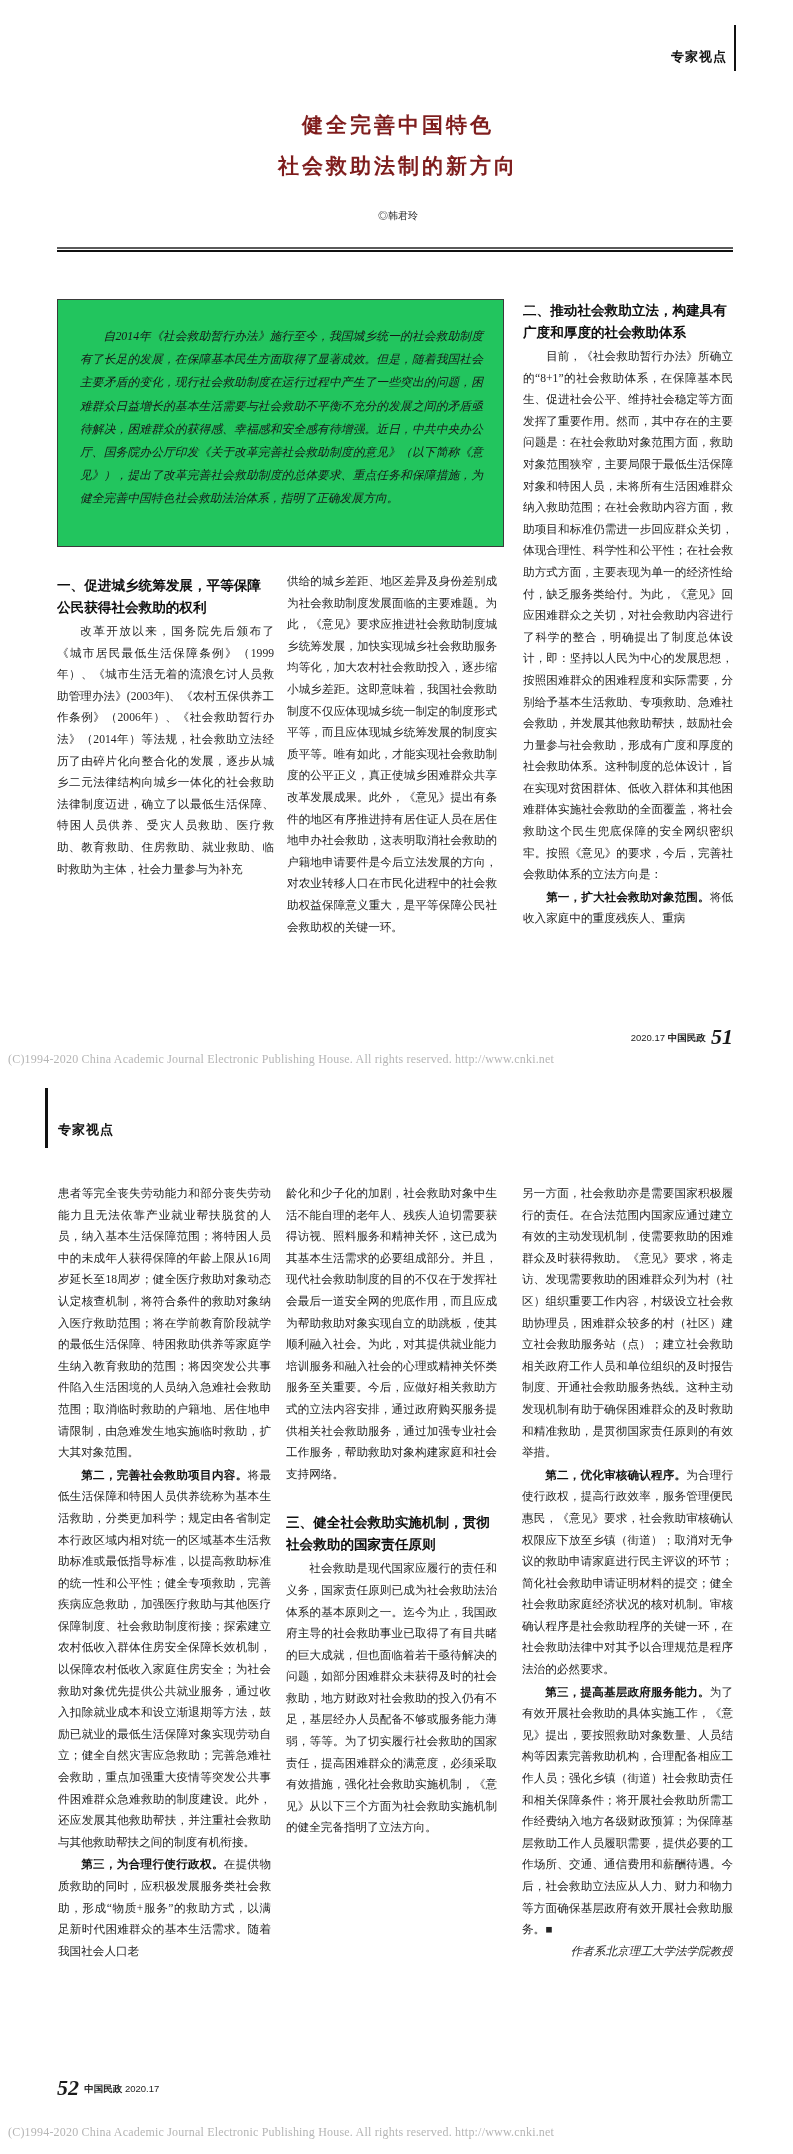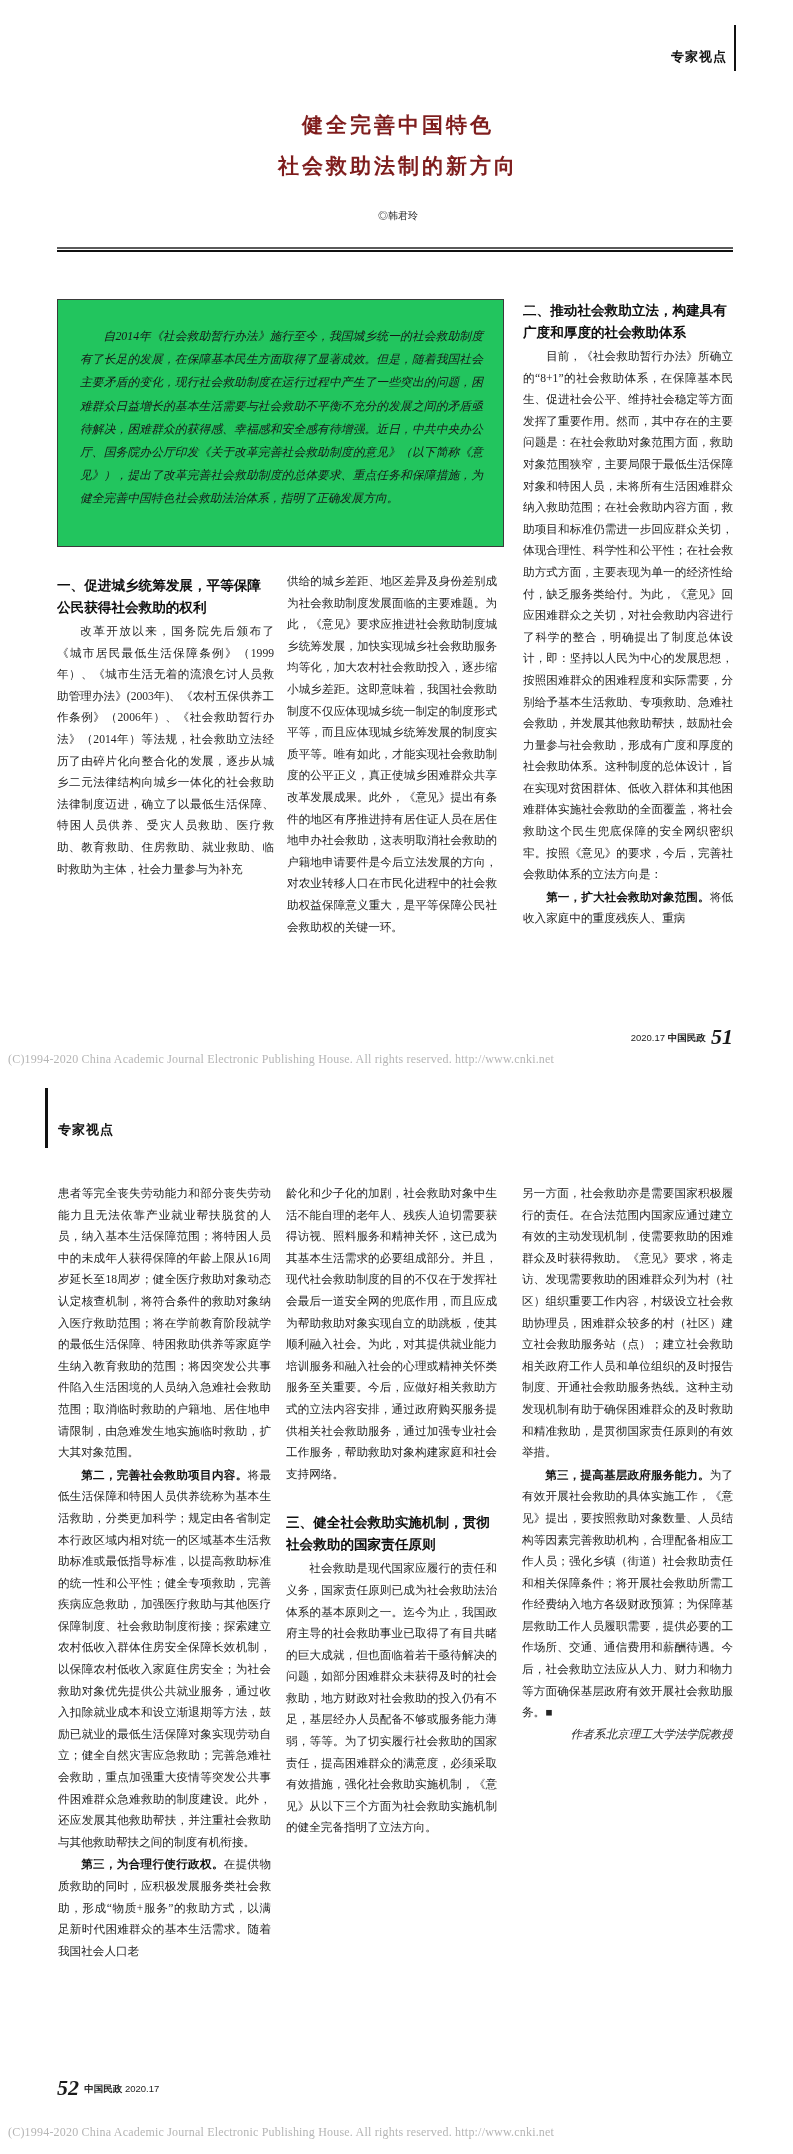--- a/index.html
+++ b/index.html
@@ -85,20 +85,21 @@
   </div>
 
   <div class="abs col" style="left:286px;top:106px;width:211px;height:888px;">
     <p>龄化和少子化的加剧，社会救助对象中生活不能自理的老年人、残疾人迫切需要获得访视、照料服务和精神关怀，这已成为其基本生活需求的必要组成部分。并且，现代社会救助制度的目的不仅在于发挥社会最后一道安全网的兜底作用，而且应成为帮助救助对象实现自立的助跳板，使其顺利融入社会。为此，对其提供就业能力培训服务和融入社会的心理或精神关怀类服务至关重要。今后，应做好相关救助方式的立法内容安排，通过政府购买服务提供相关社会救助服务，通过加强专业社会工作服务，帮助救助对象构建家庭和社会支持网络。</p>
     <h3 class="sec-head gap-above">三、健全社会救助实施机制，贯彻社会救助的国家责任原则</h3>
     <p class="indent">社会救助是现代国家应履行的责任和义务，国家责任原则已成为社会救助法治体系的基本原则之一。迄今为止，我国政府主导的社会救助事业已取得了有目共睹的巨大成就，但也面临着若干亟待解决的问题，如部分困难群众未获得及时的社会救助，地方财政对社会救助的投入仍有不足，基层经办人员配备不够或服务能力薄弱，等等。为了切实履行社会救助的国家责任，提高困难群众的满意度，必须采取有效措施，强化社会救助实施机制，《意见》从以下三个方面为社会救助实施机制的健全完备指明了立法方向。</p>
   </div>
 
   <div class="abs col" style="left:522px;top:106px;width:211px;height:888px;">
     <p>另一方面，社会救助亦是需要国家积极履行的责任。在合法范围内国家应通过建立有效的主动发现机制，使需要救助的困难群众及时获得救助。《意见》要求，将走访、发现需要救助的困难群众列为村（社区）组织重要工作内容，村级设立社会救助协理员，困难群众较多的村（社区）建立社会救助服务站（点）；建立社会救助相关政府工作人员和单位组织的及时报告制度、开通社会救助服务热线。这种主动发现机制有助于确保困难群众的及时救助和精准救助，是贯彻国家责任原则的有效举措。</p>
+    <p class="indent"><b>第二，优化审核确认程序。</b><span>为合理行使行政权，提高行政效率，服务管理便民惠民，《意见》要求，社会救助审核确认权限应下放至乡镇（街道）；取消对无争议的救助申请家庭进行民主评议的环节；简化社会救助申请证明材料的提交；健全社会救助家庭经济状况的核对机制。审核确认程序是社会救助程序的关键一环，在社会救助法律中对其予以合理规范是程序法治的必然要求。</span></p>
     <p class="indent"><b>第三，提高基层政府服务能力。</b><span>为了有效开展社会救助的具体实施工作，《意见》提出，要按照救助对象数量、人员结构等因素完善救助机构，合理配备相应工作人员；强化乡镇（街道）社会救助责任和相关保障条件；将开展社会救助所需工作经费纳入地方各级财政预算；为保障基层救助工作人员履职需要，提供必要的工作场所、交通、通信费用和薪酬待遇。今后，社会救助立法应从人力、财力和物力等方面确保基层政府有效开展社会救助服务。■</span></p>
     <p class="author-note">作者系北京理工大学法学院教授</p>
   </div>
 
   <div class="abs footer" style="left:57px;top:998px;">
     <span class="pageno">52</span>&nbsp;&nbsp;<span class="journal">中国民政</span>&nbsp;<span>2020.17</span>
   </div>
 
   <div class="abs copyright" style="left:8px;top:1048px;">(C)1994-2020 China Academic Journal Electronic Publishing House. All rights reserved.    http://www.cnki.net</div>
 </div>

